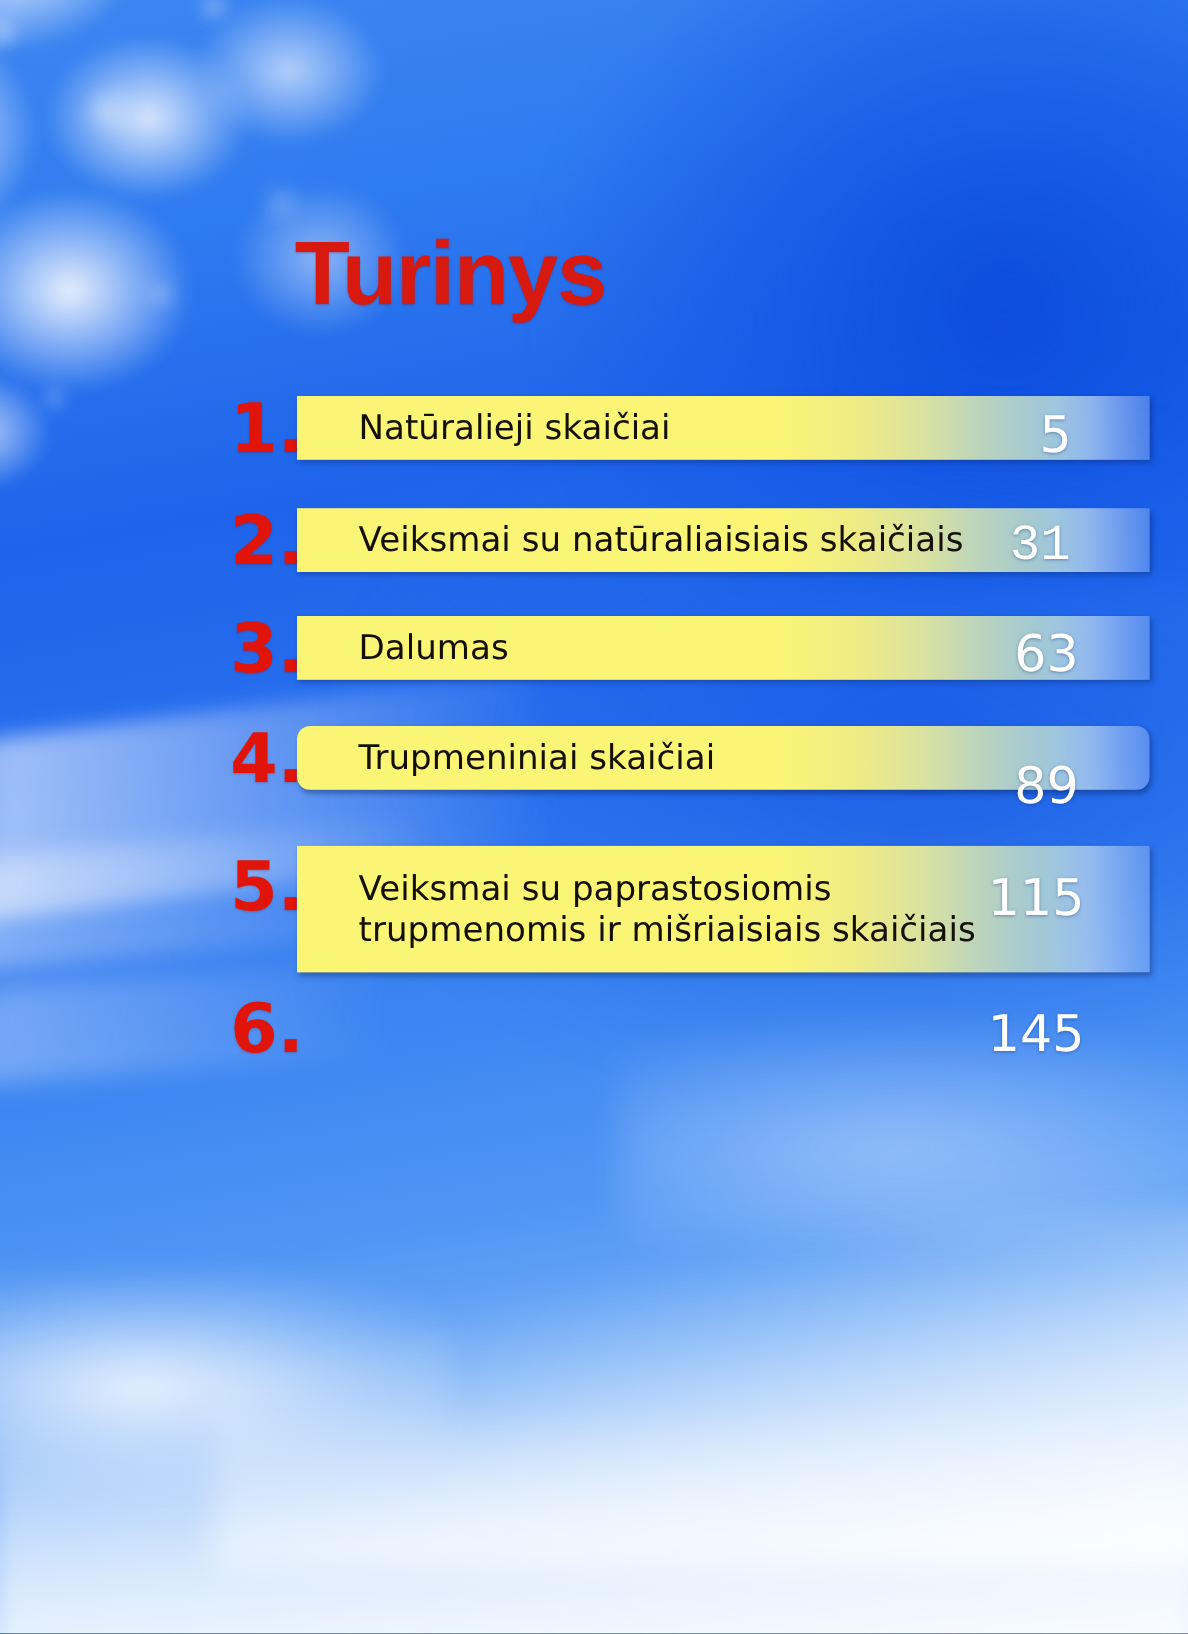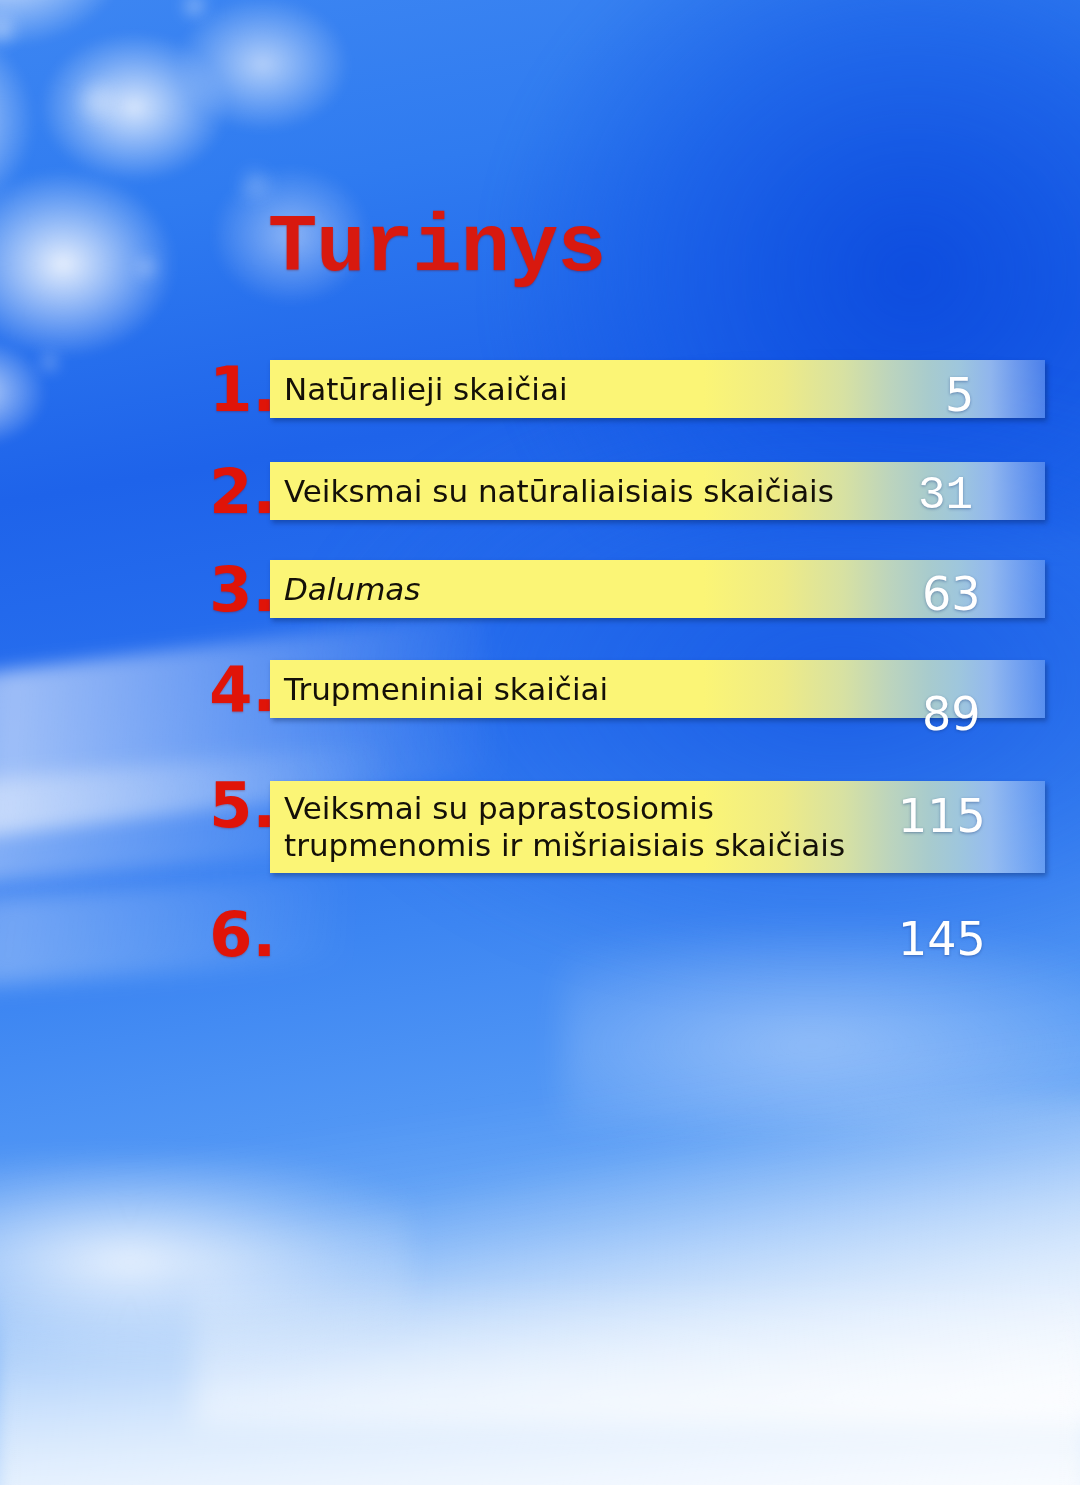--- a/index.html
+++ b/index.html
@@ -179,21 +179,21 @@
   
   .content {
     position: absolute;
     inset: 0;
   }
 
   .title {
     position: absolute;
     left: 268px;
     top: 208px;
-    font-family: Liberation Mono, monospace;
+    font-family: Liberation Sans, sans-serif;
     font-weight: bold;
     font-size: 82px;
     line-height: 1;
     color: #d8190f;
     letter-spacing: -1px;
     text-shadow: 0 1px 2px rgba(120,0,0,0.35);
   }
 
   .toc {
     position: absolute;
@@ -243,20 +243,21 @@
   }
 
   .bar-label {
     font-family: "DejaVu Sans", sans-serif;
     font-size: 31px;
     line-height: 1.18;
     color: #141008;
     padding-left: 14px;
     white-space: pre-line;
     flex: 0 1 auto;
+    margin-left: 42px;
   }
 
   .bar-page {
     position: absolute;
     font-family: "DejaVu Sans", sans-serif;
     font-size: 46px;
     font-weight: normal;
     color: #ffffff;
     text-shadow: 0 1px 3px rgba(20,50,120,0.45);
     line-height: 1;
@@ -298,37 +299,37 @@
       <div class="row" style="top:462px;height:58px;">
         <div class="row-num" style="top:-1px;">2.</div>
         <div class="bar" style="top:0;height:58px;">
           <span class="bar-label">Veiksmai su natūraliaisiais skaičiais</span>
         </div>
         <div class="bar-page" style="left:918px;top:11px;font-family:Liberation Mono, monospace;">31</div>
       </div>
 
       <div class="row" style="top:560px;height:58px;">
         <div class="row-num" style="top:-1px;">3.</div>
-        <div class="bar" style="top:0;height:58px;font-style:italic;">
+        <div class="bar" style="top:0;height:58px;">
           <span class="bar-label">Dalumas</span>
         </div>
         <div class="bar-page" style="left:922px;top:11px;">63</div>
       </div>
 
       <div class="row" style="top:660px;height:58px;">
         <div class="row-num" style="top:-1px;">4.</div>
-        <div class="bar" style="top:0;height:58px;">
+        <div class="bar" style="top:0;height:58px;border-radius:12px;">
           <span class="bar-label">Trupmeniniai skaičiai</span>
         </div>
         <div class="bar-page" style="left:922px;top:11px;margin-top:20px;">89</div>
       </div>
 
       <div class="row" style="top:765px;height:96px;">
         <div class="row-num" style="top:10px;">5.</div>
-        <div class="bar" style="top:16px;height:92px;">
+        <div class="bar" style="top:4px;height:115px;">
           <span class="bar-label">Veiksmai su paprastosiomis
 trupmenomis ir mišriaisiais skaičiais</span>
         </div>
         <div class="bar-page" style="left:898px;top:28px;">115</div>
       </div>
 
       <div class="row" style="top:905px;height:58px;">
         <div class="row-num" style="top:-1px;">6.</div>
         <div class="bar-page" style="left:898px;top:11px;text-align:right;">145</div>
       </div>

